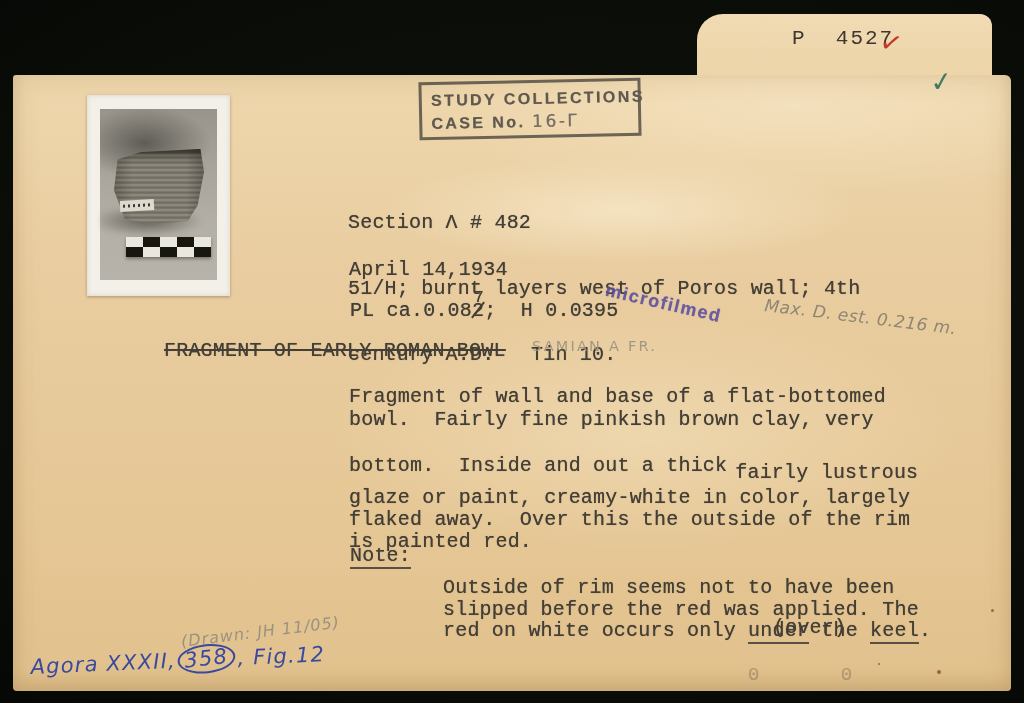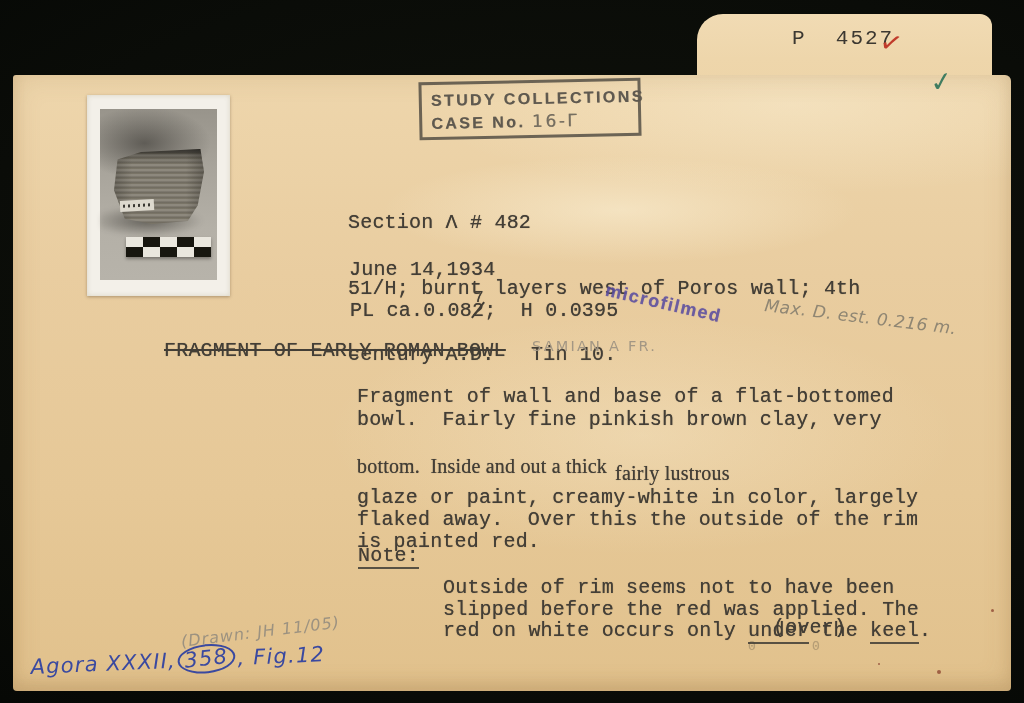--- a/index.html
+++ b/index.html
@@ -28,21 +28,21 @@
   }
   .speck{position:absolute;border-radius:50%;background:rgba(125,45,30,.65);}
   
   .type{
     position:absolute;font-family:"Liberation Mono","DejaVu Sans Mono",monospace;
     font-size:20px;color:#433e36;letter-spacing:.2px;white-space:pre;
     text-shadow:0 0 .7px rgba(64,60,53,.8);line-height:22px;
   }
   .struck{text-decoration:line-through;text-decoration-thickness:2px;text-align:center;}
   .u{border-bottom:2px solid rgba(64,60,53,.85);}
-  .descline{position:absolute;left:8px;}
+  .descline{position:absolute;left:0;}
   .dip{position:relative;top:7px;margin-left:8px;}
   .overwrite{position:relative;display:inline-block;}
   .overwrite::after{content:"";position:absolute;left:5px;top:0px;width:2px;height:20px;
     background:#433e36;transform:rotate(38deg);}
   .sup7{position:absolute;top:-13px;left:2px;font-size:16px;}
   .notetext{position:absolute;left:93px;white-space:pre;margin-top:32px;}
   .ghost{opacity:.28;}
   
   .stampbox{
     position:absolute;left:419px;top:80px;width:222px;height:58px;
@@ -128,48 +128,48 @@
       <div class="scale-bar"></div>
     </div>
   </div>
 
   <div class="type" style="left:348px;top:168px;">
     <div>Section Λ # 482</div>
     <div>51/H; burnt layers west of Poros wall; 4th</div>
     <div>century A.D.   Tin 10.</div>
   </div>
 
-  <div class="type" style="left:349px;top:259px;">June 14,1934</div>
+  <div class="type" style="left:349px;top:259px;">April 14,1934</div>
 
   <div class="type" style="left:350px;top:300px;"><span>PL ca.0.08</span><span class="overwrite"><span>2</span><span class="sup7">7</span></span><span>;  H 0.0395</span></div>
 
   <div class="microfilm">microfilmed</div>
   <div class="pencil maxd">Max. D. est. 0.216 m.</div>
 
   <div class="type struck" style="left:164px;top:340px;">FRAGMENT OF EARLY ROMAN BOWL</div>
   <div class="pencil samian">SAMIAN A FR.</div>
 
   <div class="type" style="left:349px;top:386px;width:640px;height:170px;">
     <div class="descline" style="top:0px;">Fragment of wall and base of a flat-bottomed</div>
     <div class="descline" style="top:23px;">bowl.  Fairly fine pinkish brown clay, very</div>
-    <div class="descline" style="top:69px;font-family:Liberation Serif, serif;"><span>bottom.  Inside and out a thick</span><span class="dip">fairly lustrous</span></div>
+    <div class="descline" style="top:69px;"><span>bottom.  Inside and out a thick</span><span class="dip">fairly lustrous</span></div>
     <div class="descline" style="top:101px;">glaze or paint, creamy-white in color, largely</div>
     <div class="descline" style="top:123px;">flaked away.  Over this the outside of the rim</div>
     <div class="descline" style="top:145px;">is painted red.</div>
   </div>
 
   <div class="type" style="left:350px;top:545px;width:620px;height:70px;">
     <div class="descline" style="top:0px;"><span class="u">Note:</span></div>
     <div class="notetext" style="top:0px;">Outside of rim seems not to have been</div>
     <div class="notetext" style="top:22px;">slipped before the red was applied. The</div>
     <div class="notetext" style="top:43px;"><span>red on white occurs only </span><span class="u">under</span><span> the </span><span class="u">keel</span><span>.</span></div>
   </div>
 
   <div class="type" style="left:773px;top:617px;">(over)</div>
-  <div class="type ghost" style="left:748px;top:636px;font-size:13px;">0       0</div>
+  <div class="type ghost" style="left:748px;top:664px;font-size:19px;">0       0</div>
 
   <div class="pencil drawn">(Drawn: JH 11/05)</div>
   <div class="bluepub">
       <span>Agora XXXII, </span>
       <span class="circle358">358</span>
       <span>, Fig.12</span>
     </div>
 
   <div class="speck" style="left:991px;top:609px;width:3px;height:3px;"></div>
   <div class="speck" style="left:937px;top:670px;width:4px;height:4px;"></div>

